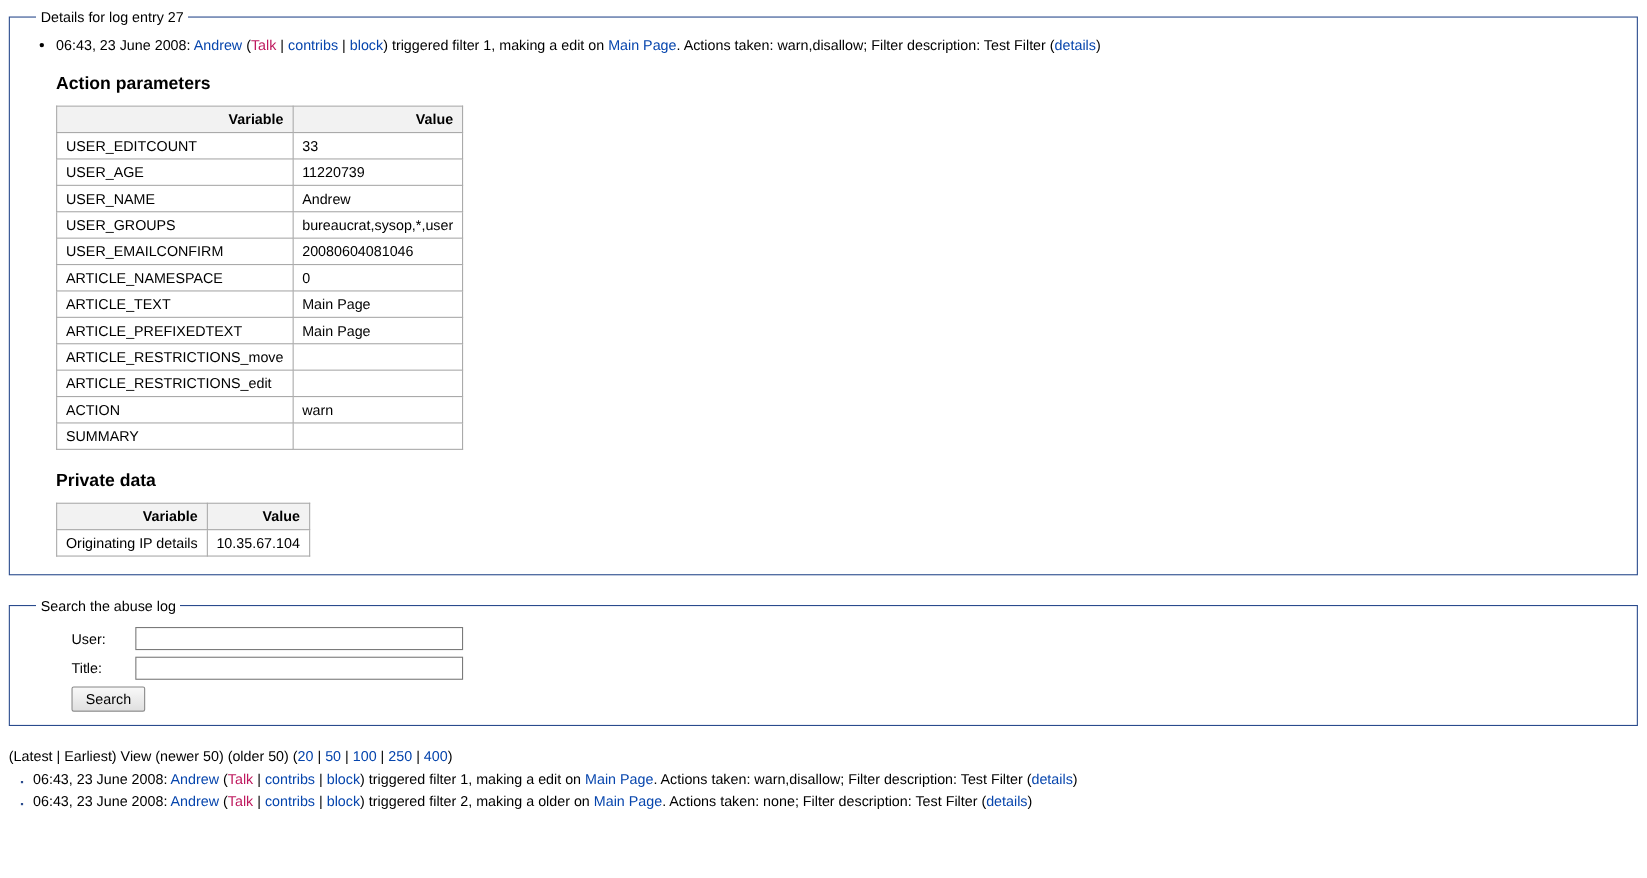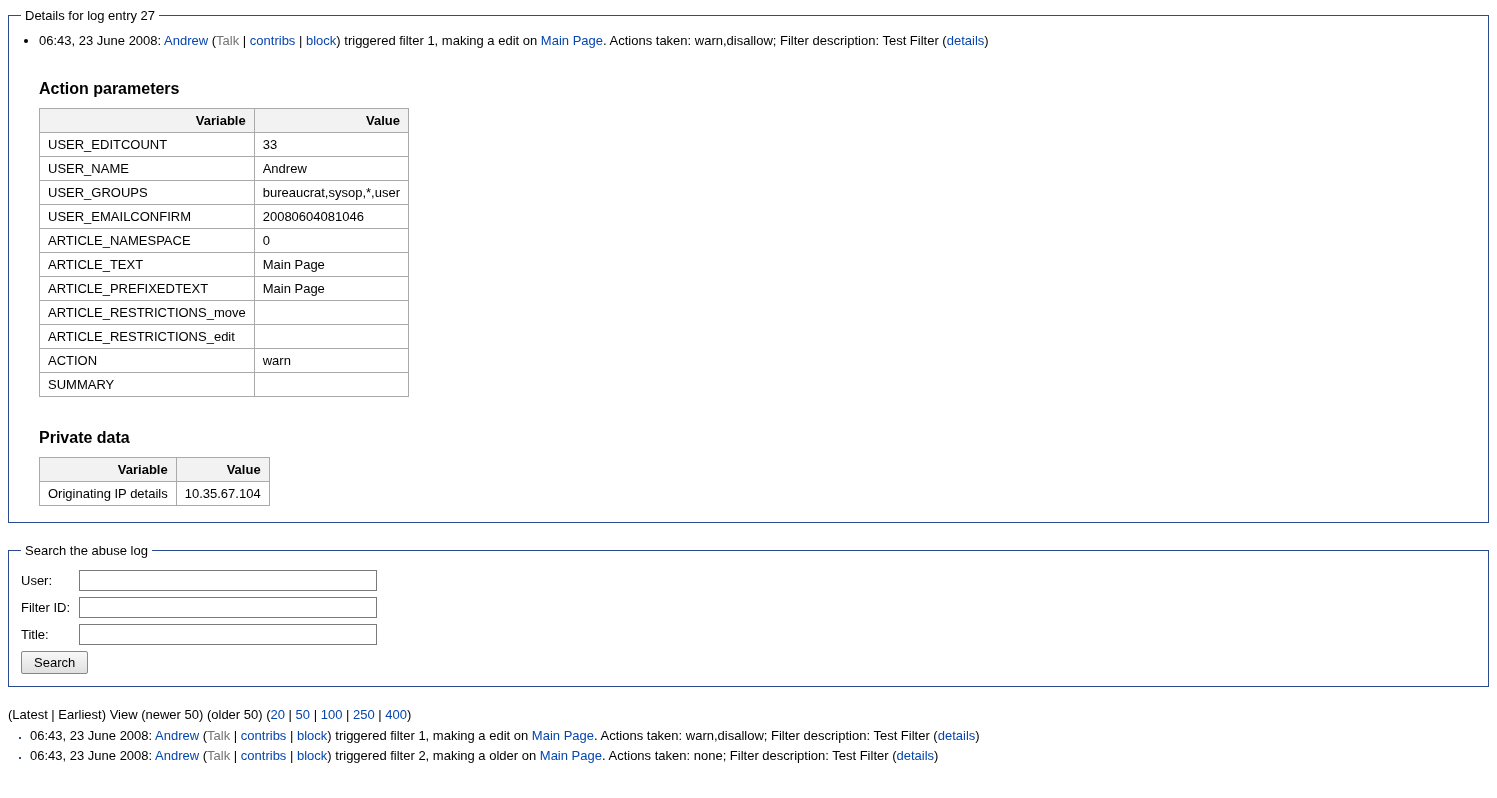--- a/index.html
+++ b/index.html
@@ -5,21 +5,21 @@
     body {
       font-family: sans-serif;
       font-size: 13px;
       margin: 0;
       padding: 8px;
       color: #000;
     }
     fieldset {
       border: 1px solid #2a4b8d;
       margin: 0 0 20px 0;
-      padding: 4px 12px 12px 12px;
+      padding: 4px 12px 12px 24px;
     }
     legend {
       font-size: 13px;
       padding: 0 4px;
     }
     ul.bulleted {
       list-style: disc;
       margin: 6px 0 0 0;
       padding-left: 18px;
     }
@@ -37,44 +37,45 @@
     ul.squared li::marker {
       color: #2a4b8d;
       font-size: 8px;
     }
     a.link, span.link {
       color: #0645ad;
       text-decoration: none;
       cursor: pointer;
     }
     a.talk, span.talk {
-      color: #737373;
+      color: #be185d;
     }
     h3 {
       font-size: 16px;
       font-weight: bold;
-      margin: 32px 0 10px 0;
+      margin: 20px 0 10px 0;
     }
     table.vars {
       border-collapse: collapse;
       margin-left: 0;
     }
     table.vars th, table.vars td {
       border: 1px solid #aaa;
       padding: 4px 8px;
       text-align: left;
       font-size: 13px;
     }
     table.vars th {
       background: #f2f2f2;
       font-weight: bold;
       text-align: right;
     }
     .search-form {
       padding-top: 8px;
+      margin-left: 32px;
     }
     .search-form .row {
       display: flex;
       align-items: center;
       margin-bottom: 6px;
     }
     .search-form label {
       width: 58px;
       display: inline-block;
     }
@@ -118,20 +119,24 @@
             <th>Variable</th>
             <th>Value</th>
           </tr>
         </thead>
         <tbody id="action-rows">
             <tr>
               <td>USER_EDITCOUNT</td>
               <td>33</td>
             </tr>
             <tr>
+              <td>USER_AGE</td>
+              <td>11220739</td>
+            </tr>
+            <tr>
               <td>USER_NAME</td>
               <td>Andrew</td>
             </tr>
             <tr>
               <td>USER_GROUPS</td>
               <td>bureaucrat,sysop,*,user</td>
             </tr>
             <tr>
               <td>USER_EMAILCONFIRM</td>
               <td>20080604081046</td>
@@ -185,24 +190,20 @@
       </table>
     </li>
   </ul>
 </fieldset>
 
 <fieldset>
   <legend>Search the abuse log</legend>
   <div class="search-form">
     <div class="row">
       <label>User:</label>
-      <input type="text" style="">
-    </div>
-    <div class="row">
-      <label>Filter ID:</label>
       <input type="text" style="">
     </div>
     <div class="row">
       <label>Title:</label>
       <input type="text" style="">
     </div>
     <button class="search-btn">Search</button>
   </div>
 </fieldset>
 

